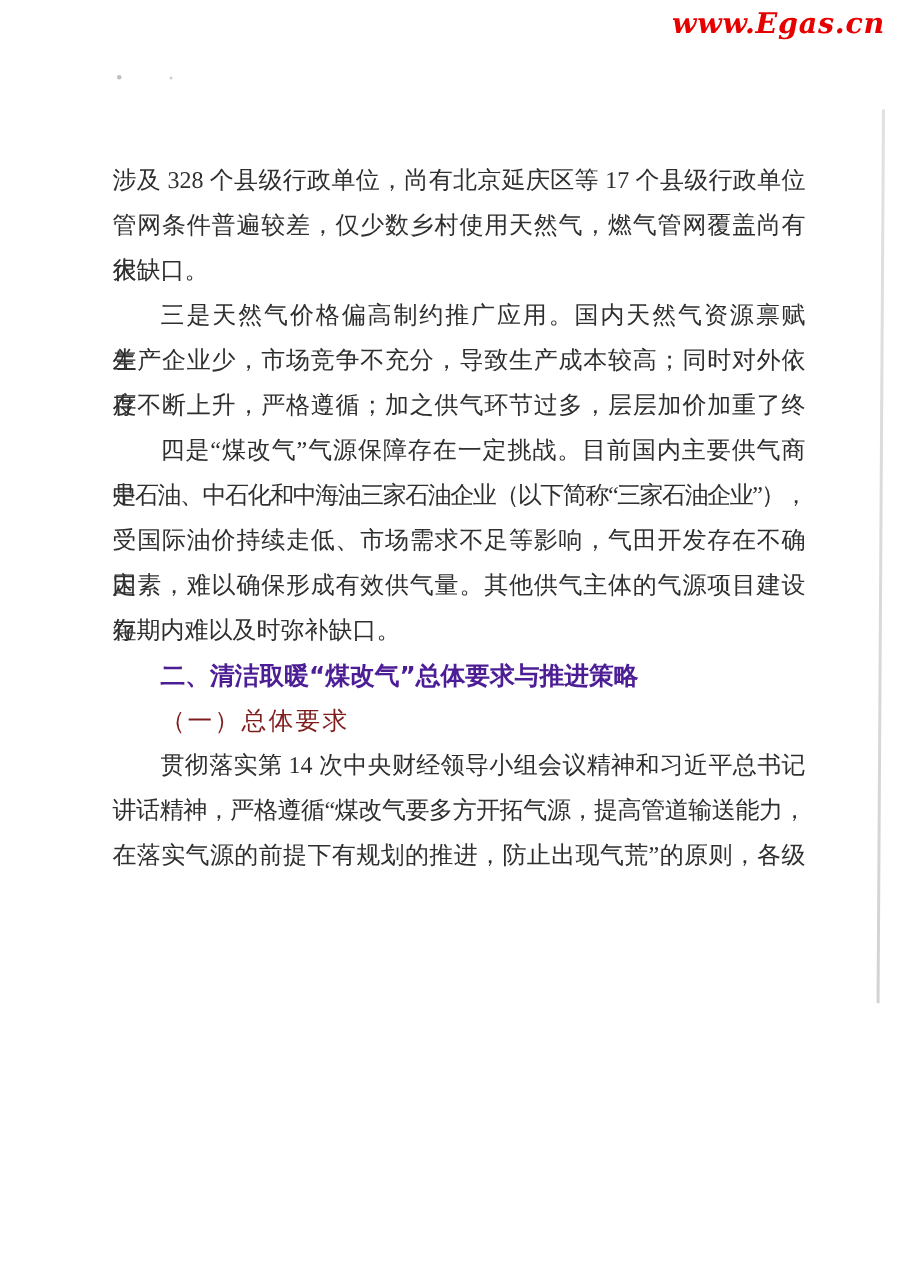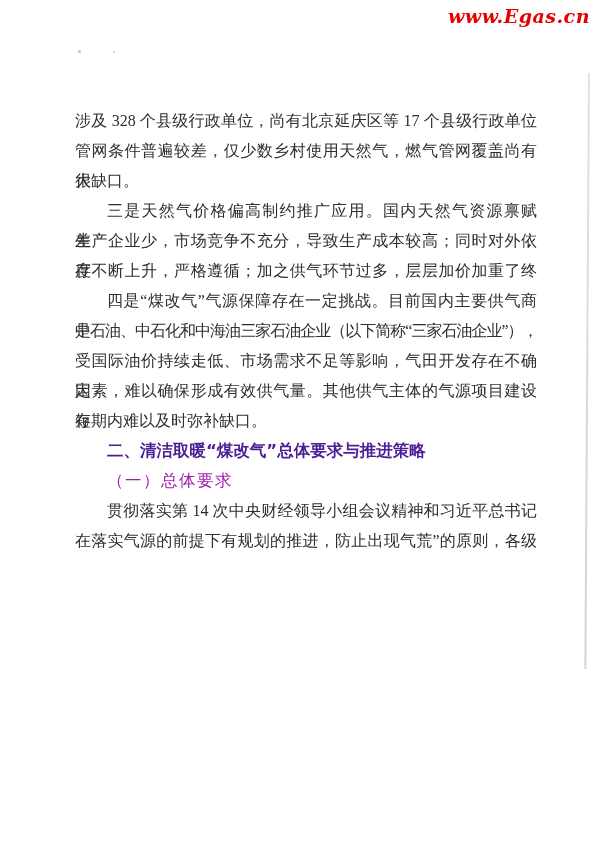--- a/index.html
+++ b/index.html
@@ -73,21 +73,21 @@
     font-family: "DejaVu Sans", sans-serif;
     font-weight: bold;
     font-size: 16.5px;
     color: #4c1d95;
     text-align: left;
     text-align-last: left;
   }
   .line.subheading {
     font-family: "DejaVu Serif", serif;
     font-size: 16.5px;
-    color: #a21caf;
+    color: #7f1d1d;
     letter-spacing: 1.5px;
     text-align: left;
     text-align-last: left;
   }
   .page-number {
     position: absolute;
     top: 746px;
     left: 0;
     width: 600px;
     text-align: center;
@@ -115,18 +115,19 @@
     <div class="line">生产企业少，市场竞争不充分，导致生产成本较高；同时对外依存</div>
     <div class="line">度不断上升，严格遵循；加之供气环节过多，层层加价加重了终</div>
     <div class="line indent">四是“煤改气”气源保障存在一定挑战。目前国内主要供气商是</div>
     <div class="line tight">中石油、中石化和中海油三家石油企业（以下简称“三家石油企业”），</div>
     <div class="line">受国际油价持续走低、市场需求不足等影响，气田开发存在不确定</div>
     <div class="line">因素，难以确保形成有效供气量。其他供气主体的气源项目建设存</div>
     <div class="line short">短期内难以及时弥补缺口。</div>
     <div class="line heading indent">二、清洁取暖“煤改气”总体要求与推进策略</div>
     <div class="line subheading indent">（一）总体要求</div>
     <div class="line indent">贯彻落实第 14 次中央财经领导小组会议精神和习近平总书记</div>
+    <div class="line tight2">讲话精神，严格遵循“煤改气要多方开拓气源，提高管道输送能力，</div>
     <div class="line">在落实气源的前提下有规划的推进，防止出现气荒”的原则，各级</div>
   </div>
 
   <div class="page-number">4</div>
 
 </div>
 
 </body></html>

